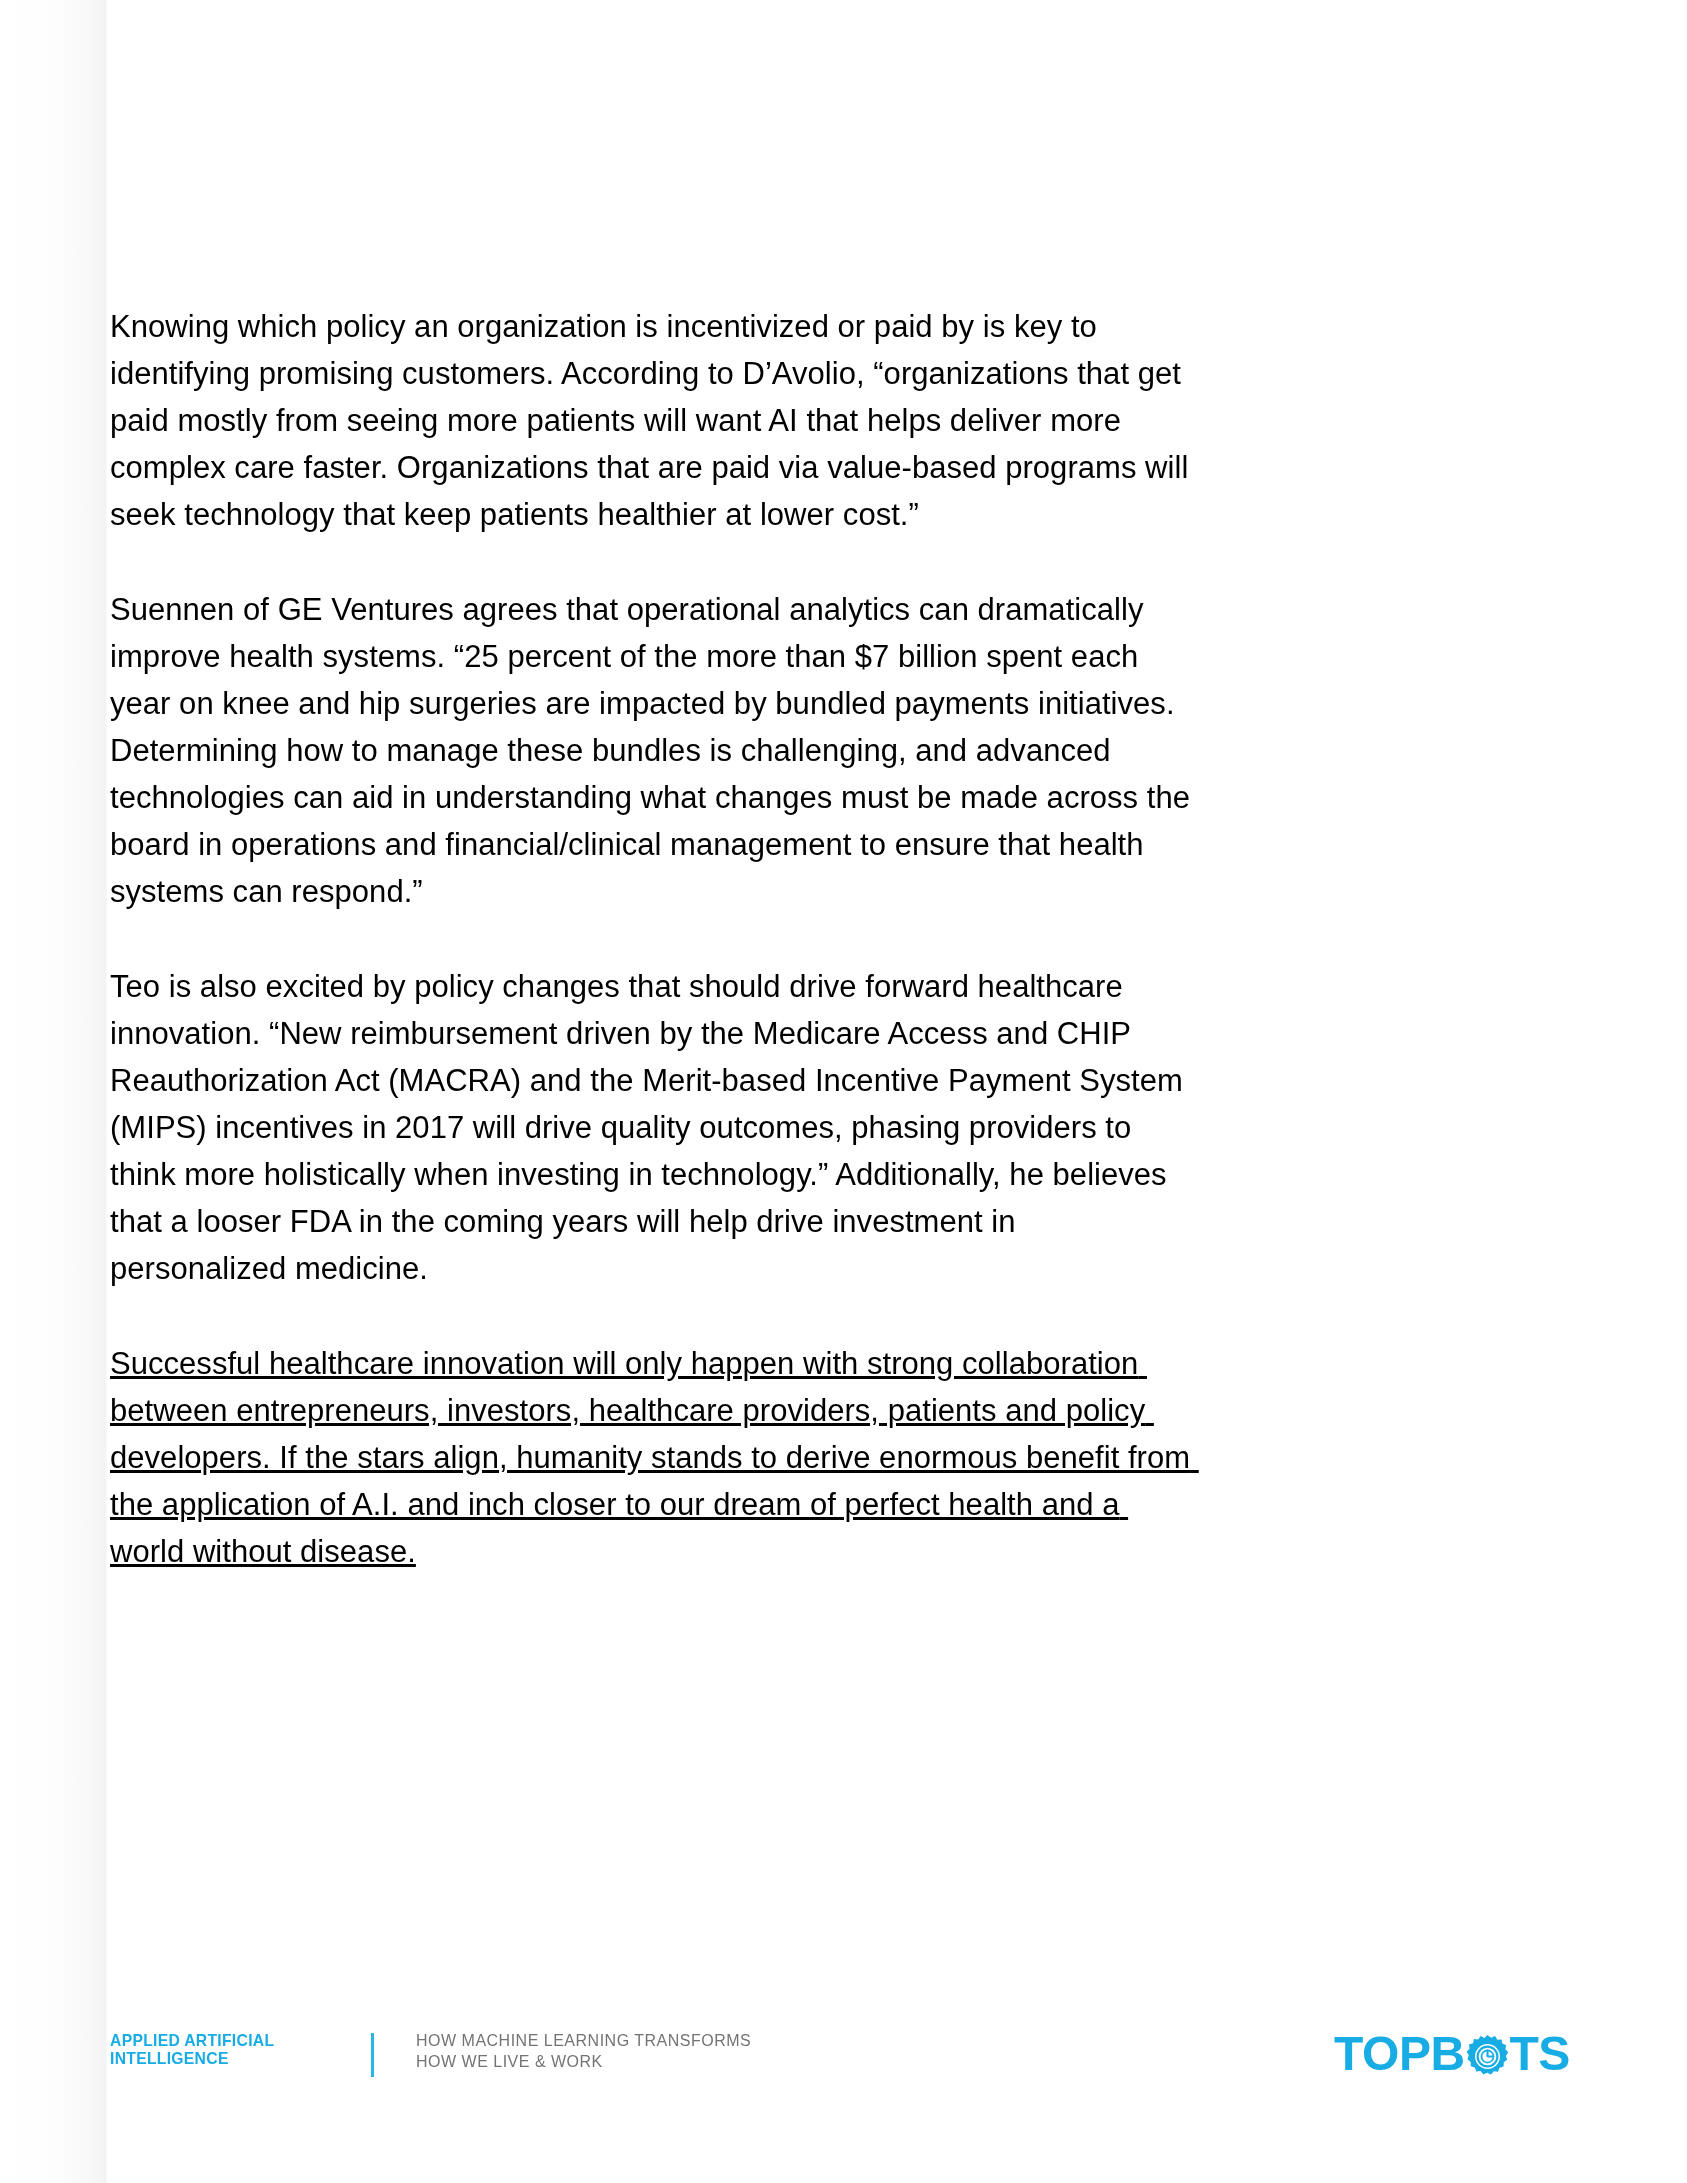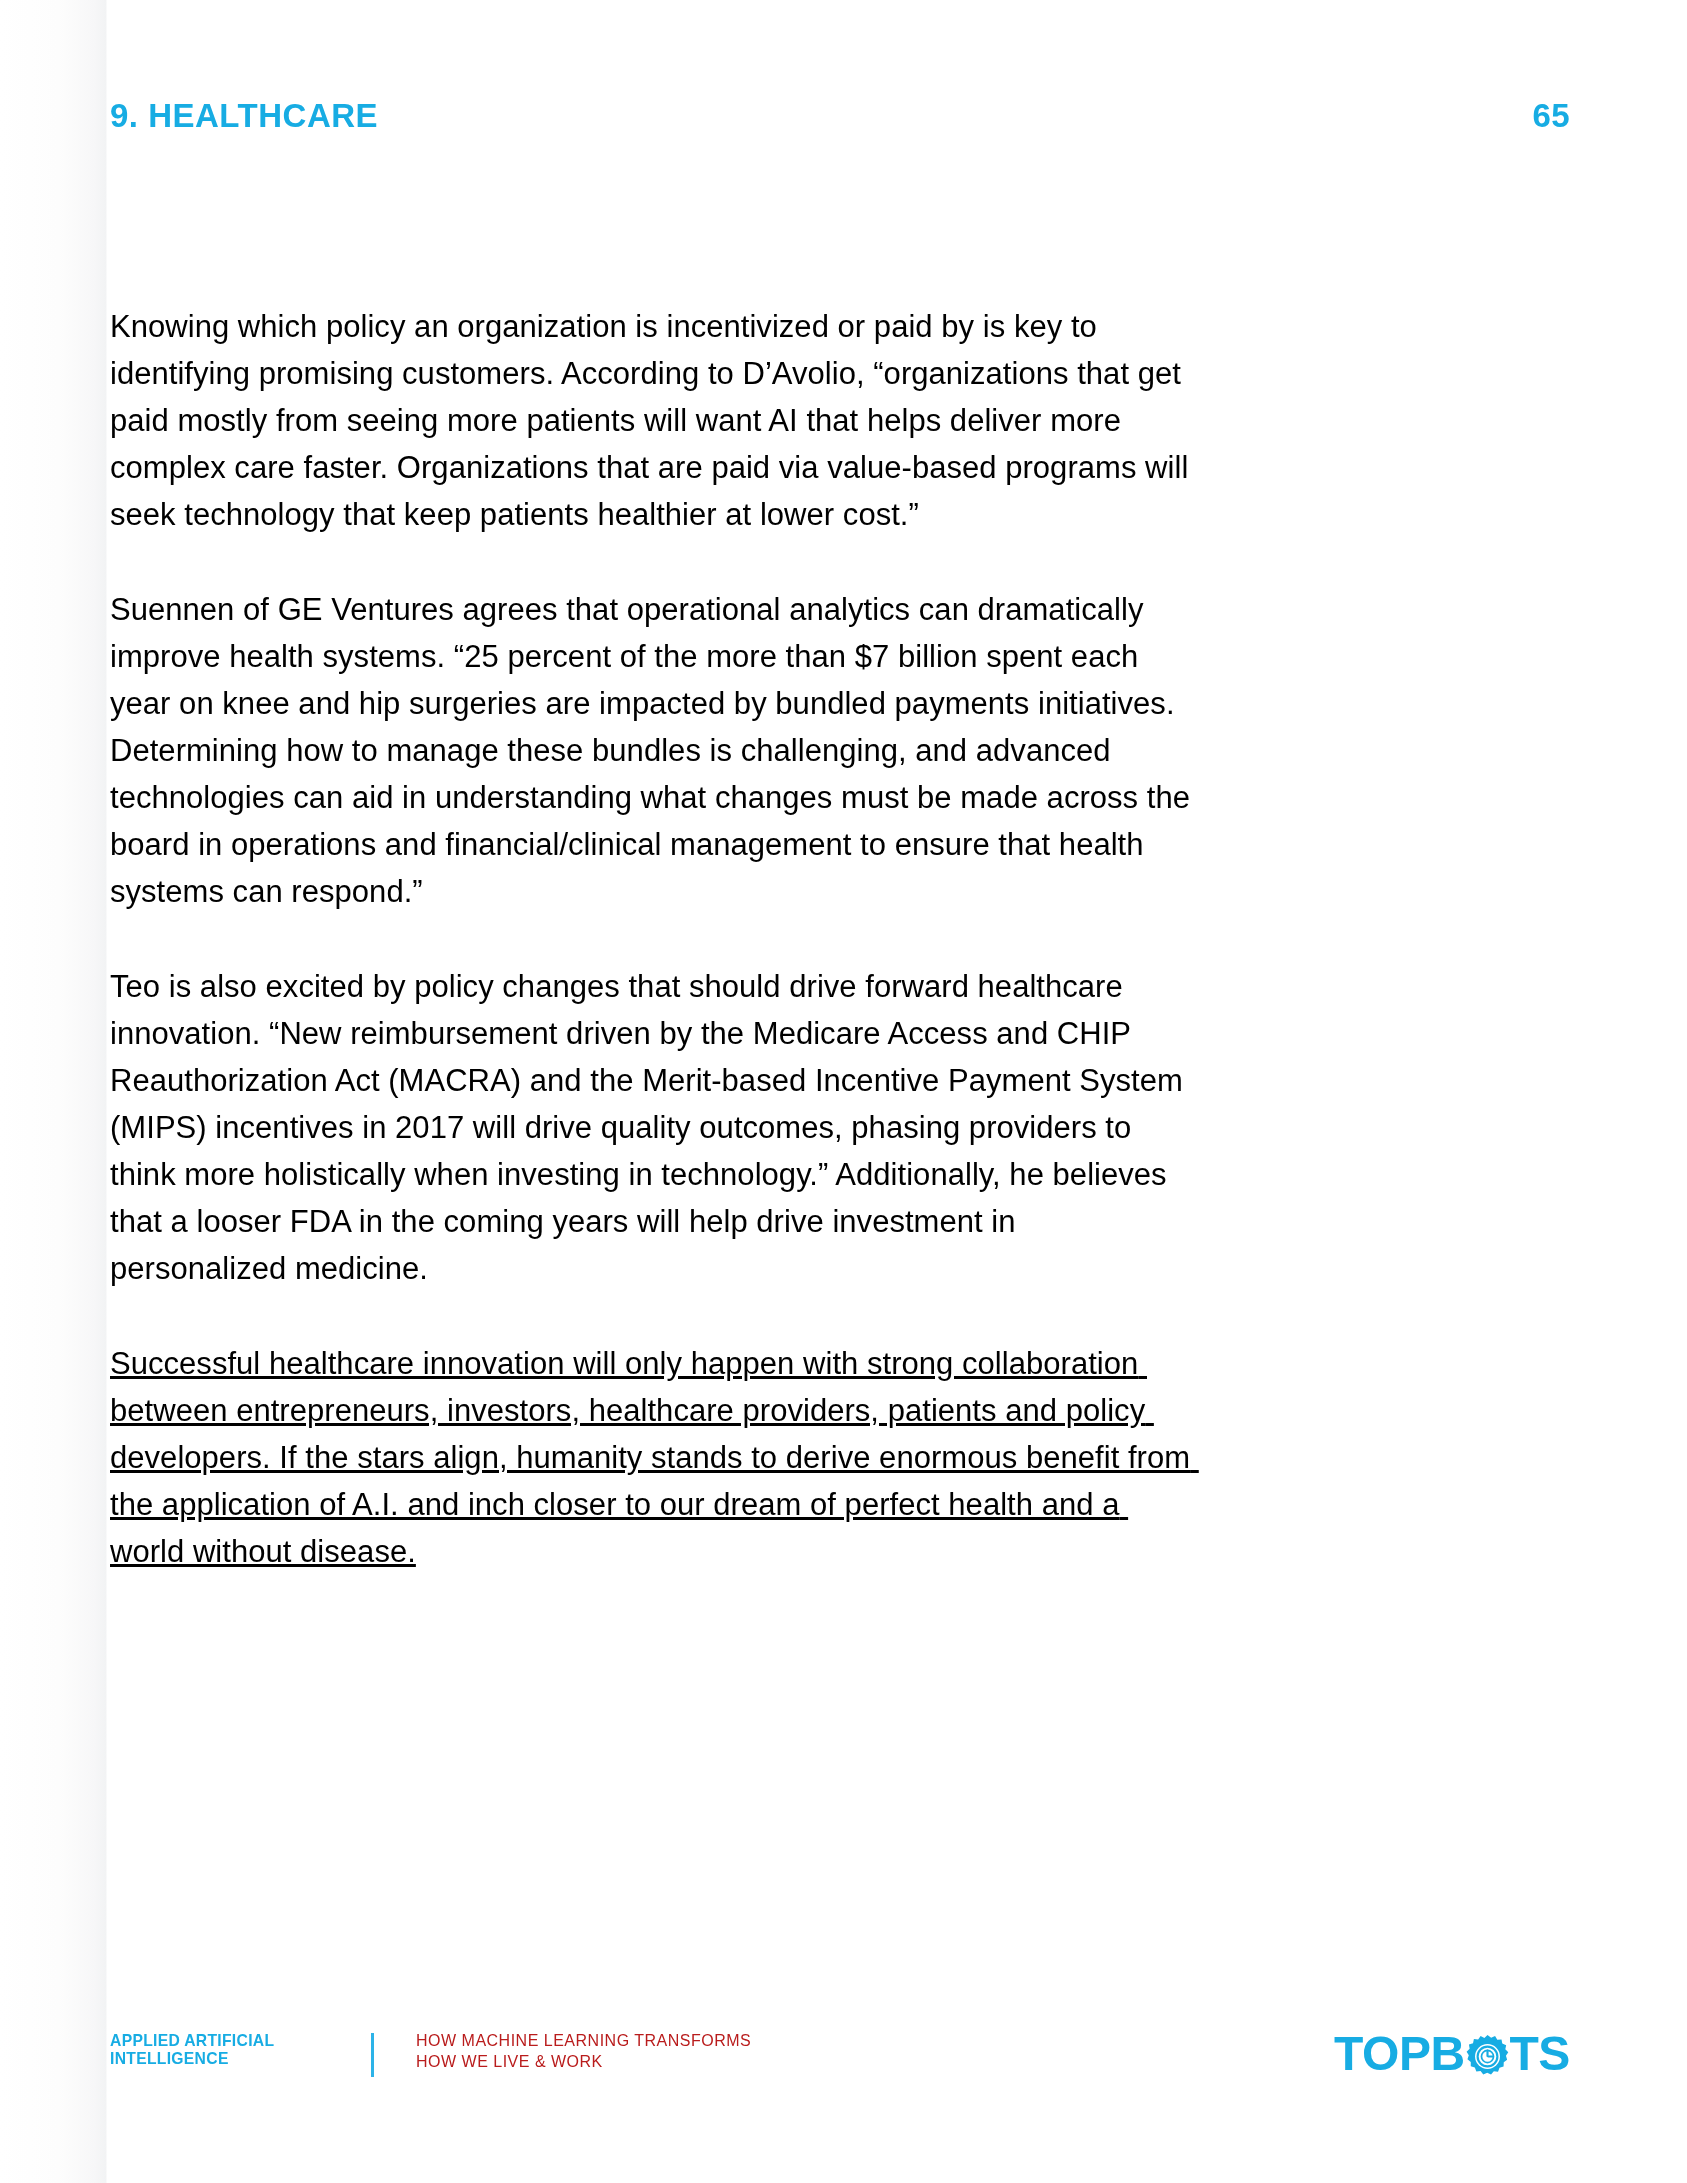--- a/index.html
+++ b/index.html
@@ -110,21 +110,21 @@
     height: 44px;
     background: #2CB3E8;
   }
   .footer-tagline {
     position: absolute;
     left: 306px;
     top: 8.2px;
     font-size: 16px;
     font-weight: 400;
     line-height: 20.6px;
-    color: #b91c1c;
+    color: #737373;
     letter-spacing: 0.5px;
     white-space: pre-line;
   }
 
   
   .logo {
     position: absolute;
     right: 0px;
     top: 1.6px;
     display: flex;
@@ -148,24 +148,20 @@
     margin: 0 0.8px;
   }
 </style>
 </head>
 <body>
 
 <div class="page">
 
   <div class="page-edge-shadow"></div>
 
-  <div class="header">
-    <div class="chapter-title">9. HEALTHCARE</div>
-    <div class="page-number">65</div>
-  </div>
 
   <div class="content">
     <p class="para">Knowing which policy an organization is incentivized or paid by is key to identifying promising customers. According to D’Avolio, “organizations that get paid mostly from seeing more patients will want AI that helps deliver more complex care faster. Organizations that are paid via value-based programs will seek technology that keep patients healthier at lower cost.”</p>
     <p class="para">Suennen of GE Ventures agrees that operational analytics can dramatically improve health systems. “25 percent of the more than $7 billion spent each year on knee and hip surgeries are impacted by bundled payments initiatives. Determining how to manage these bundles is challenging, and advanced technologies can aid in understanding what changes must be made across the board in operations and financial/clinical management to ensure that health systems can respond.”</p>
     <p class="para">Teo is also excited by policy changes that should drive forward healthcare innovation. “New reimbursement driven by the Medicare Access and CHIP Reauthorization Act (MACRA) and the Merit-based Incentive Payment System (MIPS) incentives in 2017 will drive quality outcomes, phasing providers to think more holistically when investing in technology.” Additionally, he believes that a looser FDA in the coming years will help drive investment in personalized medicine.</p>
     <p class="para">Successful healthcare innovation will only happen with strong collaboration between entrepreneurs, investors, healthcare providers, patients and policy developers. If the stars align, humanity stands to derive enormous benefit from the application of A.I. and inch closer to our dream of perfect health and a world without disease.</p>
   </div>
 
   <div class="footer">
 

